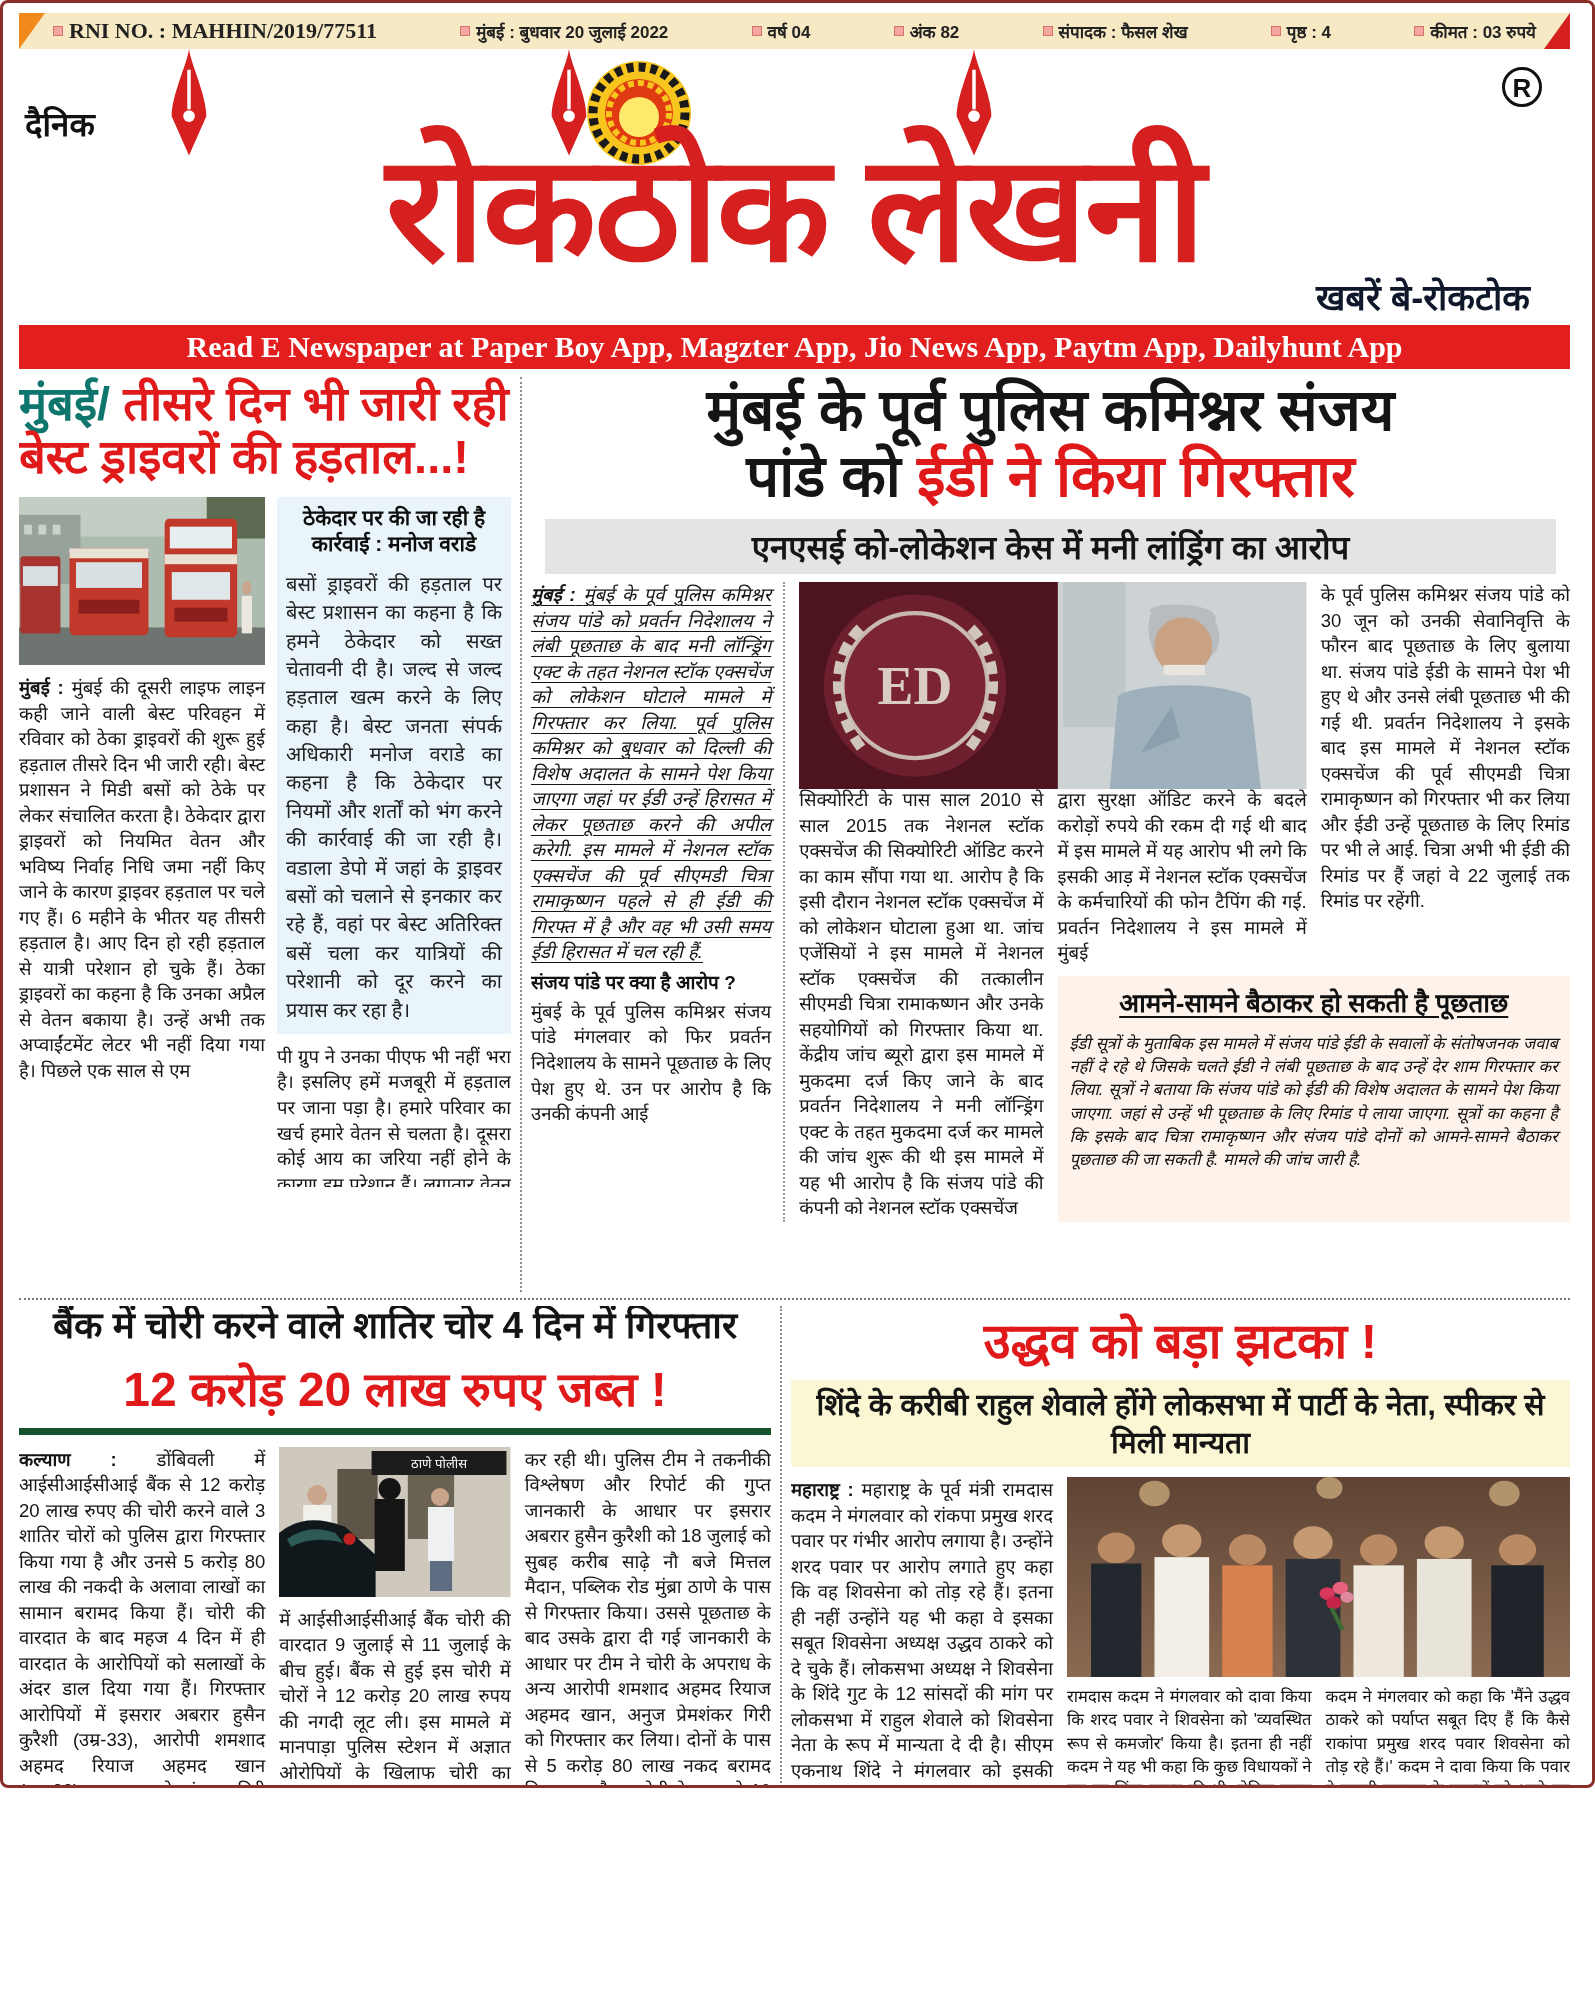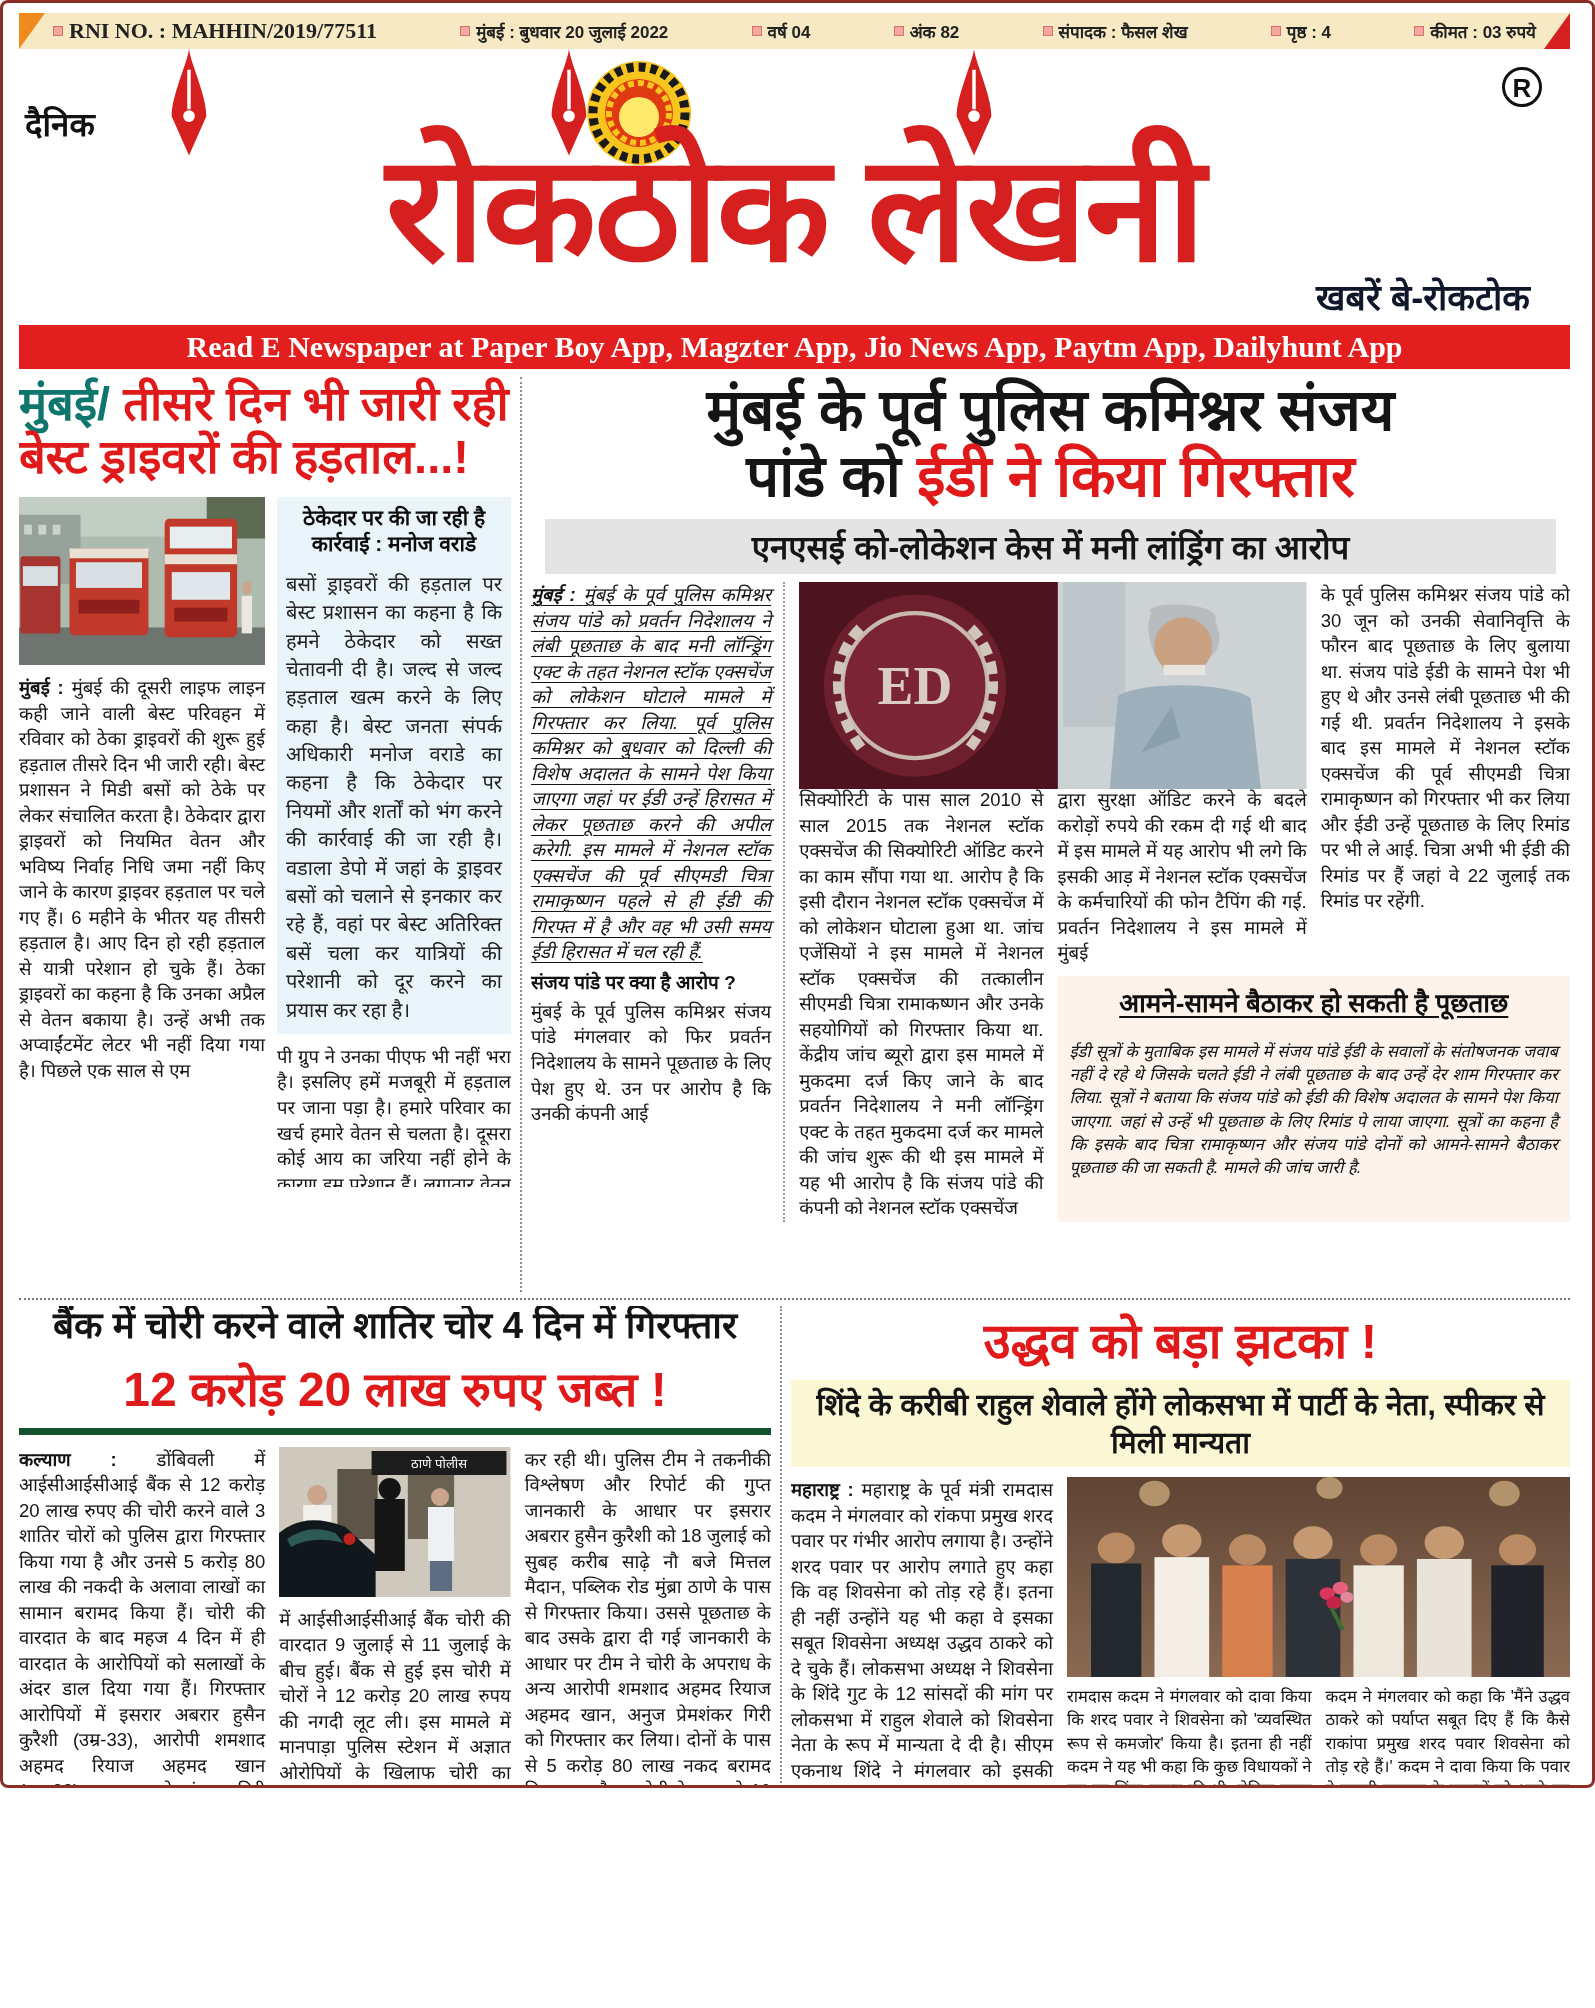--- a/index.html
+++ b/index.html
@@ -63,21 +63,21 @@
   .ed-c1 { grid-area:1/1/4/2; border-right:2px dotted #999; padding-right:12px; }
   .ed-ital { font-style:italic; text-decoration:underline; text-underline-offset:4px; text-decoration-thickness:1px; }
   .ed-photo { grid-area:1/2/2/4; }
   .ed-c2 { grid-area:2/2/4/3; }
   .ed-c3 { grid-area:2/3/3/4; }
   .ed-c4 { grid-area:1/4/3/5; }
   .ed-c1sub { font-weight:bold; font-size:19px; margin:4px 0; }
   .edbox { grid-area:3/3/4/5; background:#fdf3ea; padding:8px 12px; margin-top:6px; }
   .edbox-title { text-align:center; font-weight:bold; font-size:26px; text-decoration:underline;
                  text-underline-offset:4px; color:#101010; }
-  .edbox-body { margin-top:20px; font-size:16.5px; font-style:italic; line-height:1.4; text-align:justify; }
+  .edbox-body { margin-top:12px; font-size:16.5px; font-style:italic; line-height:1.4; text-align:justify; }
 
   
   .bottom-row { display:flex; height:528px; overflow:hidden; }
   .bank { width:752px; flex:none; }
   .bank-hl { text-align:center; font-weight:bold; font-size:37px; color:#141414; line-height:1.1; }
   .bank-red { text-align:center; font-weight:bold; font-size:48px; color:#e01a1a; margin-top:8px;
               padding-bottom:8px; border-bottom:7px solid #14532d; }
   .bank-cols { display:grid; grid-template-columns:1fr 0.94fr 1fr; column-gap:14px; margin-top:12px;
                height:395px; overflow:hidden; }
   .uddhav { flex:1; min-width:0; }

